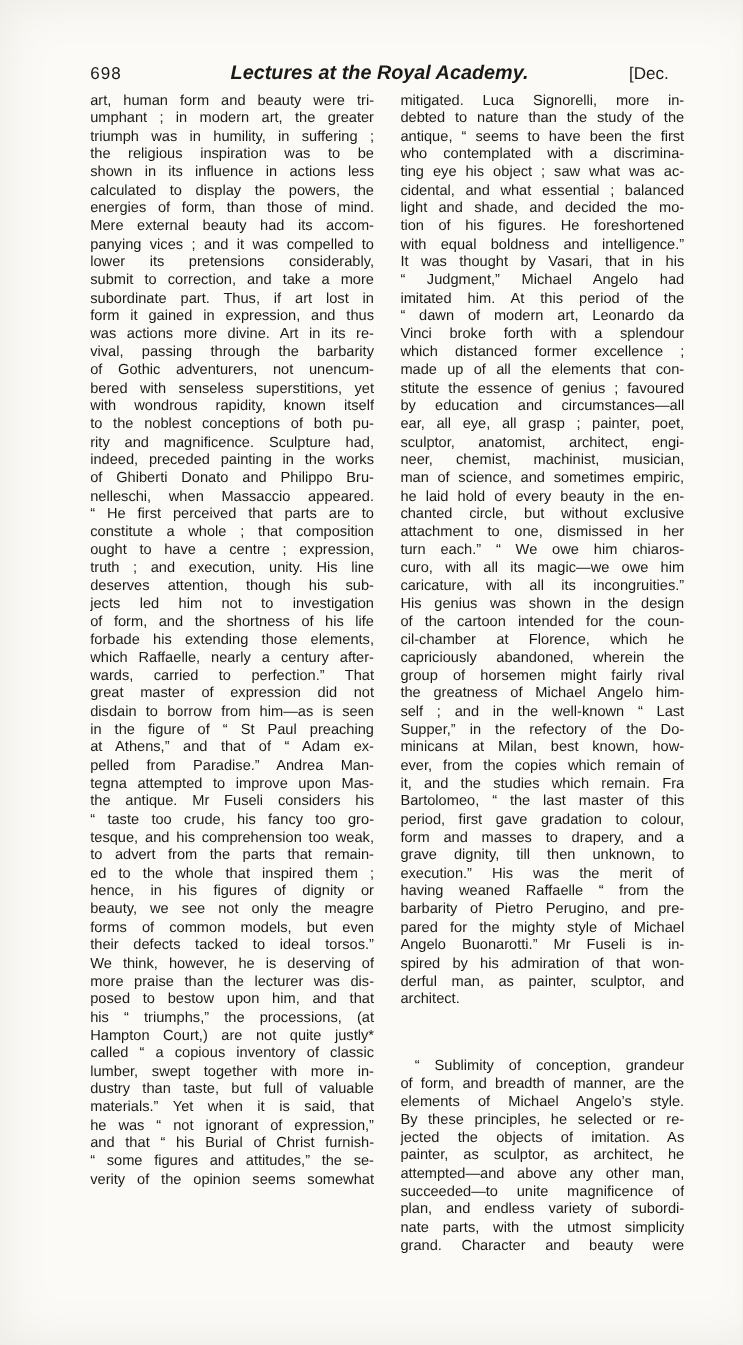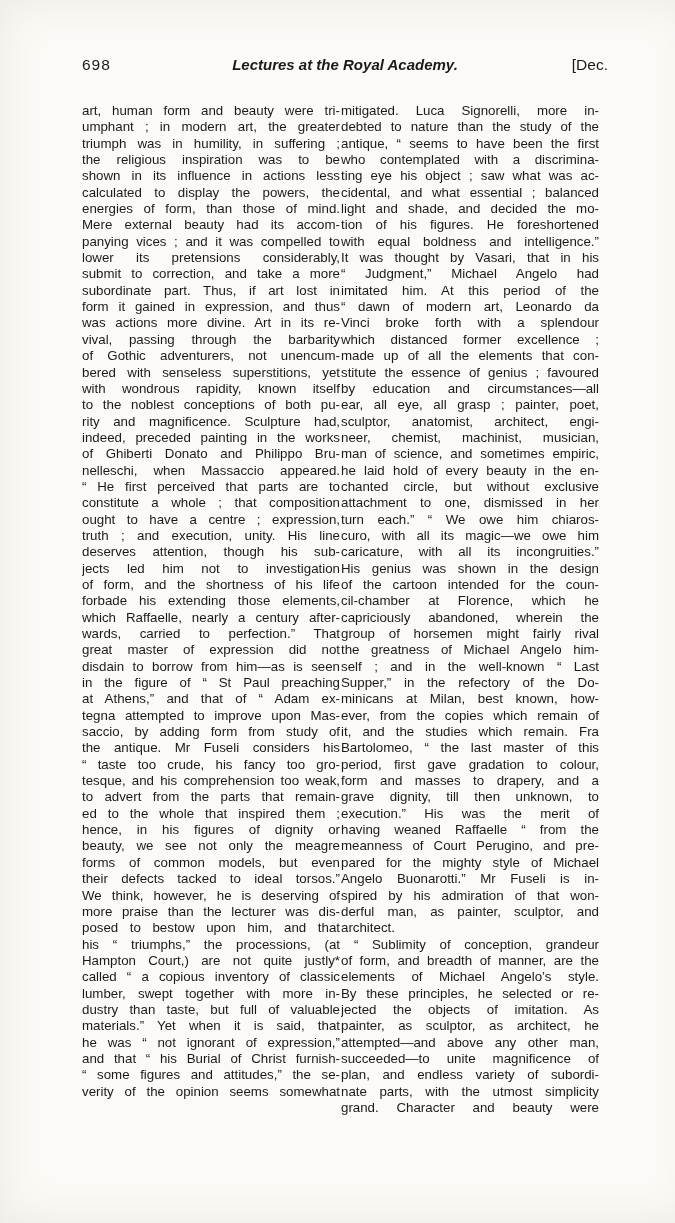--- a/index.html
+++ b/index.html
@@ -36,49 +36,50 @@
   .page-number {
     width: 70px;
     font-size: 15.5px;
     letter-spacing: 1px;
   }
   .running-title {
     flex: 1;
     text-align: center;
     font-style: italic;
     font-weight: bold;
-    font-size: 15px;
+    font-size: 18px;
   }
   .issue-label {
     width: 70px;
     text-align: right;
     font-size: 15.5px;
   }
   .columns {
     position: absolute;
-    top: 103px;
+    top: 83px;
     left: 82px;
     display: flex;
-    gap: 1px;
+    gap: 24px;
   }
   .col {
     width: 258px;
   }
   .line {
     position: relative;
     font-size: 13.3px;
     line-height: 16.35px;
     height: 16.35px;
     overflow: hidden;
     text-align: justify;
     text-align-last: justify;
     word-spacing: 0.5px;
   }
   .line.indent {
     text-indent: 13px;
+    margin-top: 44px;
   }
   .line.para-end {
     text-align-last: left;
   }
 </style>
 </head>
 <body>
 
 <div class="page">
 
@@ -120,22 +121,22 @@
         <div class="line">deserves attention, though his sub-</div>
         <div class="line">jects led him not to investigation</div>
         <div class="line">of form, and the shortness of his life</div>
         <div class="line">forbade his extending those elements,</div>
         <div class="line">which Raffaelle, nearly a century after-</div>
         <div class="line">wards, carried to perfection.”  That</div>
         <div class="line">great master of expression did not</div>
         <div class="line">disdain to borrow from him—as is seen</div>
         <div class="line">in the figure of “ St Paul preaching</div>
         <div class="line">at Athens,” and that of “ Adam ex-</div>
+        <div class="line">pelled from Paradise.”  Andrea Man-</div>
         <div class="line">tegna attempted to improve upon Mas-</div>
-        <div class="line">saccio, by adding form from study of</div>
         <div class="line">the antique.  Mr Fuseli considers his</div>
         <div class="line">“ taste too crude, his fancy too gro-</div>
         <div class="line">tesque, and his comprehension too weak,</div>
         <div class="line">to advert from the parts that remain-</div>
         <div class="line">ed to the whole that inspired them ;</div>
         <div class="line">hence, in his figures of dignity or</div>
         <div class="line">beauty, we see not only the meagre</div>
         <div class="line">forms of common models, but even</div>
         <div class="line">their defects tacked to ideal torsos.”</div>
         <div class="line">We think, however, he is deserving of</div>
@@ -191,21 +192,21 @@
         <div class="line">Supper,” in the refectory of the Do-</div>
         <div class="line">minicans at Milan, best known, how-</div>
         <div class="line">ever, from the copies which remain of</div>
         <div class="line">it, and the studies which remain.  Fra</div>
         <div class="line">Bartolomeo, “ the last master of this</div>
         <div class="line">period, first gave gradation to colour,</div>
         <div class="line">form and masses to drapery, and a</div>
         <div class="line">grave dignity, till then unknown, to</div>
         <div class="line">execution.”  His was the merit of</div>
         <div class="line">having weaned Raffaelle “ from the</div>
-        <div class="line">meanness of Court Perugino, and pre-</div>
+        <div class="line">barbarity of Pietro Perugino, and pre-</div>
         <div class="line">pared for the mighty style of Michael</div>
         <div class="line">Angelo Buonarotti.”  Mr Fuseli is in-</div>
         <div class="line">spired by his admiration of that won-</div>
         <div class="line">derful man, as painter, sculptor, and</div>
         <div class="line para-end">architect.</div>
         <div class="line indent">“ Sublimity of conception, grandeur</div>
         <div class="line">of form, and breadth of manner, are the</div>
         <div class="line">elements of Michael Angelo’s style.</div>
         <div class="line">By these principles, he selected or re-</div>
         <div class="line">jected the objects of imitation.  As</div>

